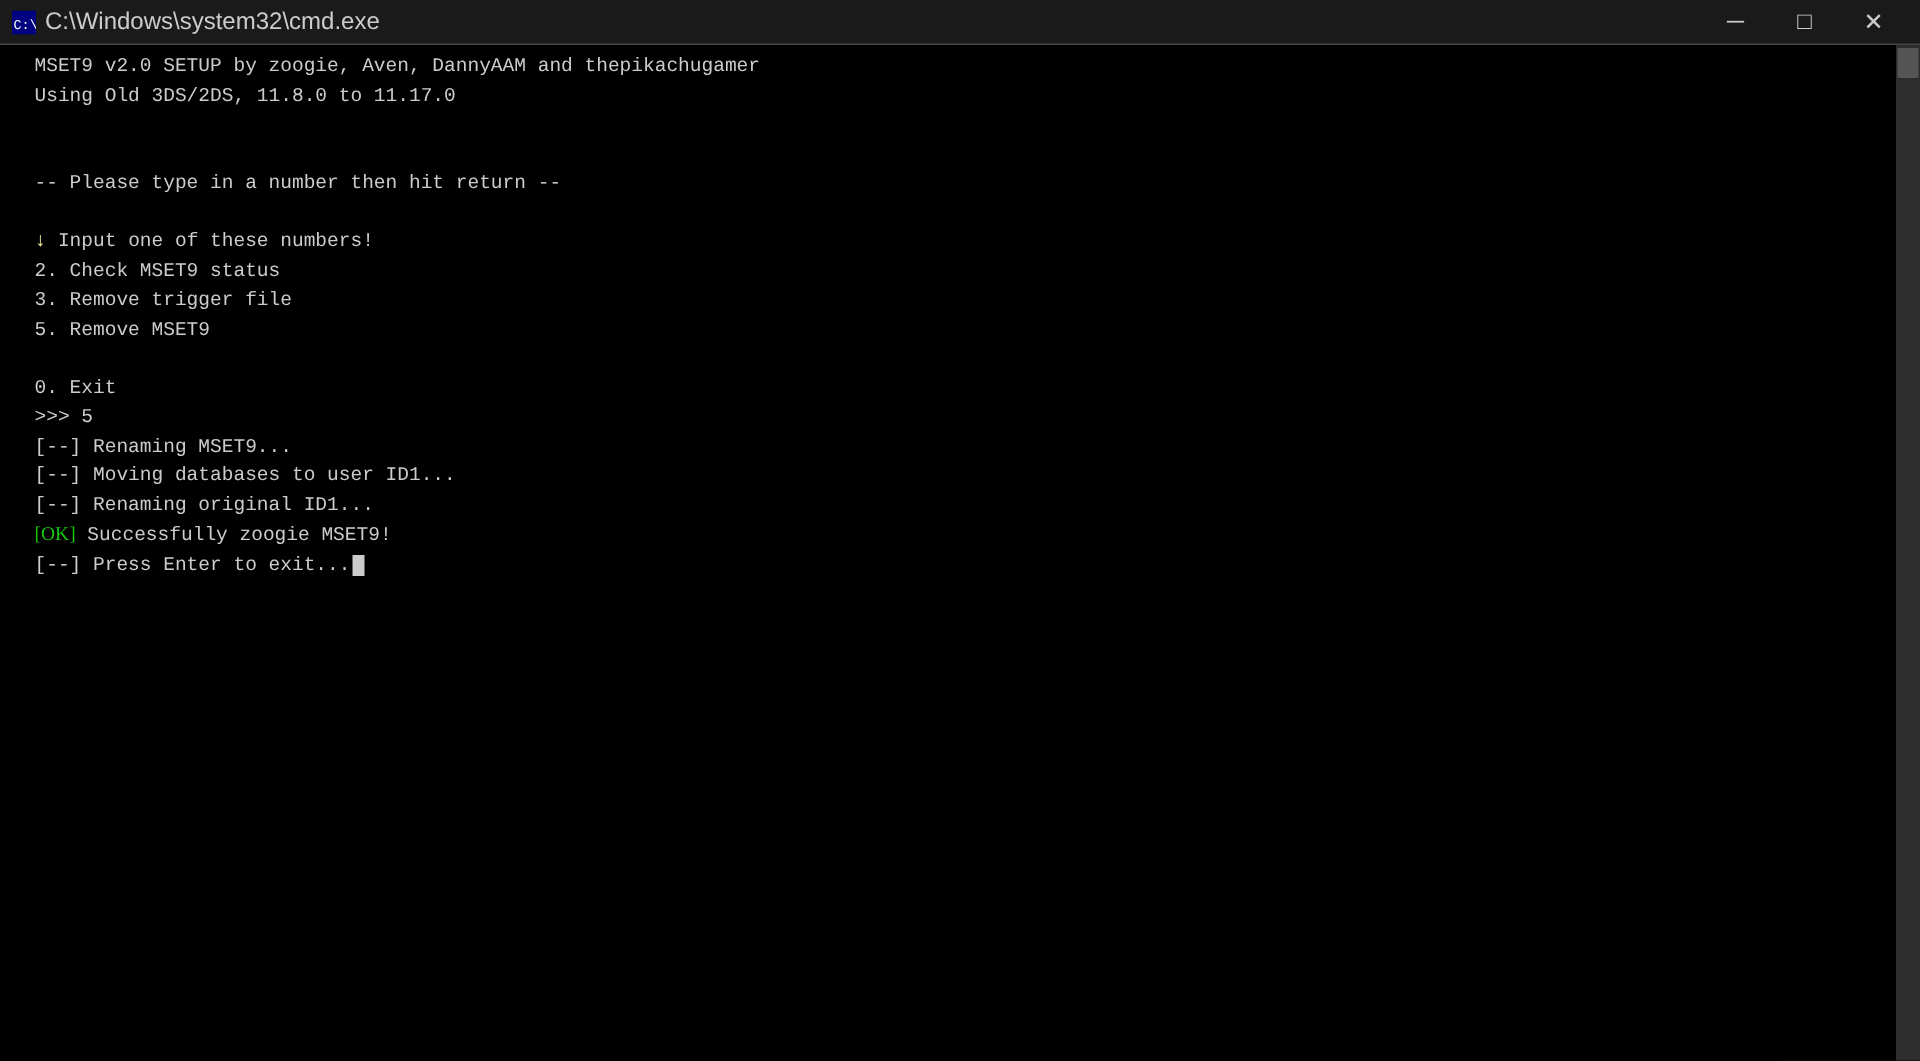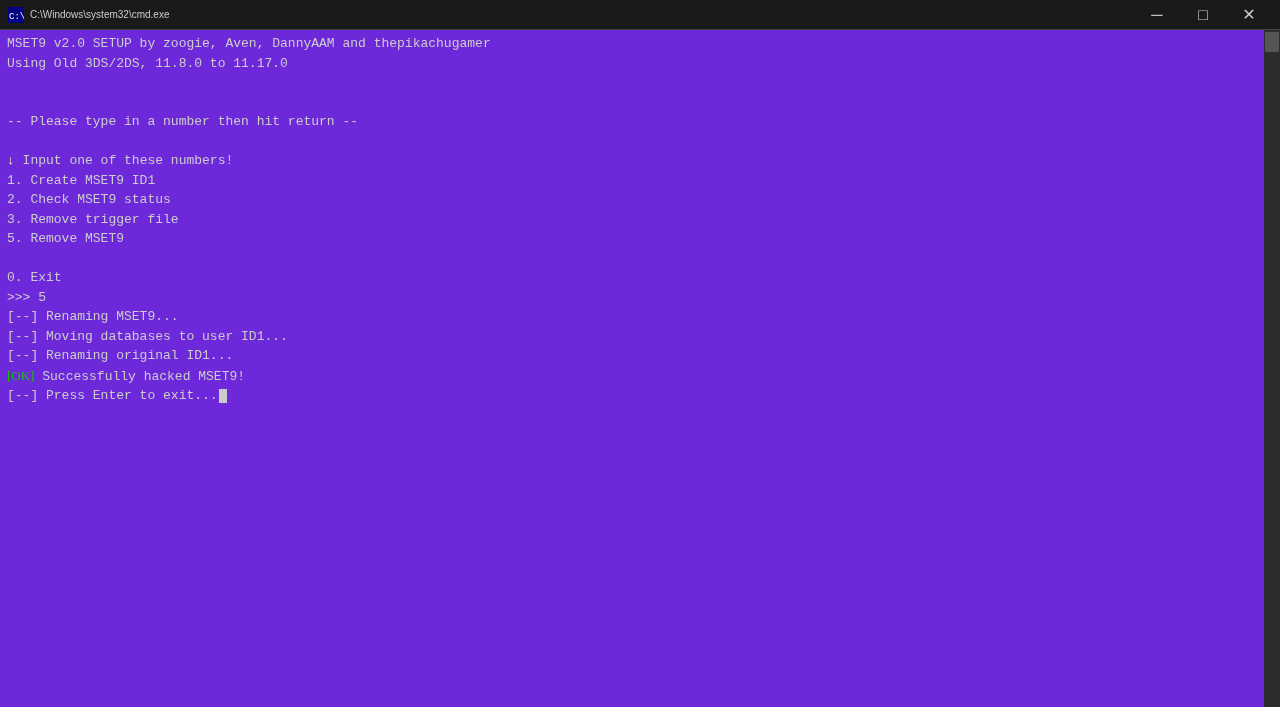--- a/index.html
+++ b/index.html
@@ -30,21 +30,21 @@
       gap: 6px;
     }
 
     .title-bar-icon {
       width: 16px;
       height: 16px;
     }
 
     .title-bar-title {
       color: #cccccc;
-      font-size: 10px;
+      font-size: 16px;
       font-family: 'Segoe UI', Arial, sans-serif;
     }
 
     .title-bar-controls {
       display: flex;
       gap: 0;
     }
 
     .title-btn {
       width: 46px;
@@ -71,23 +71,23 @@
 
     .scrollbar-thumb {
       width: 14px;
       height: 20px;
       background: #555;
       margin: 0 auto;
       margin-top: 2px;
     }
 
     .console-area {
-      background: #6d28d9;
+      background: #000000;
       color: #cccccc;
-      padding: 4px 7px;
+      padding: 4px 23px;
       height: calc(100% - 30px);
       overflow: hidden;
       position: relative;
       padding-right: 20px;
     }
 
     .line {
       white-space: pre;
       line-height: 1.5;
       color: #cccccc;
@@ -136,36 +136,35 @@
 
 
   <div class="line">&nbsp;</div>
 
   <div class="line">-- Please type in a number then hit return --</div>
 
   <div class="line">&nbsp;</div>
 
   <div class="line"><span class="arrow-down">↓ </span><span>Input one of these numbers!</span></div>
 
-  <div class="line">1. Create MSET9 ID1</div>
   <div class="line">2. Check MSET9 status</div>
   <div class="line">3. Remove trigger file</div>
   <div class="line">5. Remove MSET9</div>
 
   <div class="line">&nbsp;</div>
 
   <div class="line">0. Exit</div>
 
   <div class="line">&gt;&gt;&gt; 5</div>
 
   <div class="line">[--] Renaming MSET9...</div>
   <div class="line">[--] Moving databases to user ID1...</div>
   <div class="line">[--] Renaming original ID1...</div>
 
-  <div class="line"><span class="status-ok">[OK]</span><span> Successfully hacked MSET9!</span></div>
+  <div class="line"><span class="status-ok">[OK]</span><span> Successfully zoogie MSET9!</span></div>
 
   <div class="line"><span>[--] Press Enter to exit...</span><span class="cursor"></span></div>
 
 </div>
 
 <div class="scrollbar-track">
   <div class="scrollbar-thumb"></div>
 </div>
 
 </body></html>

